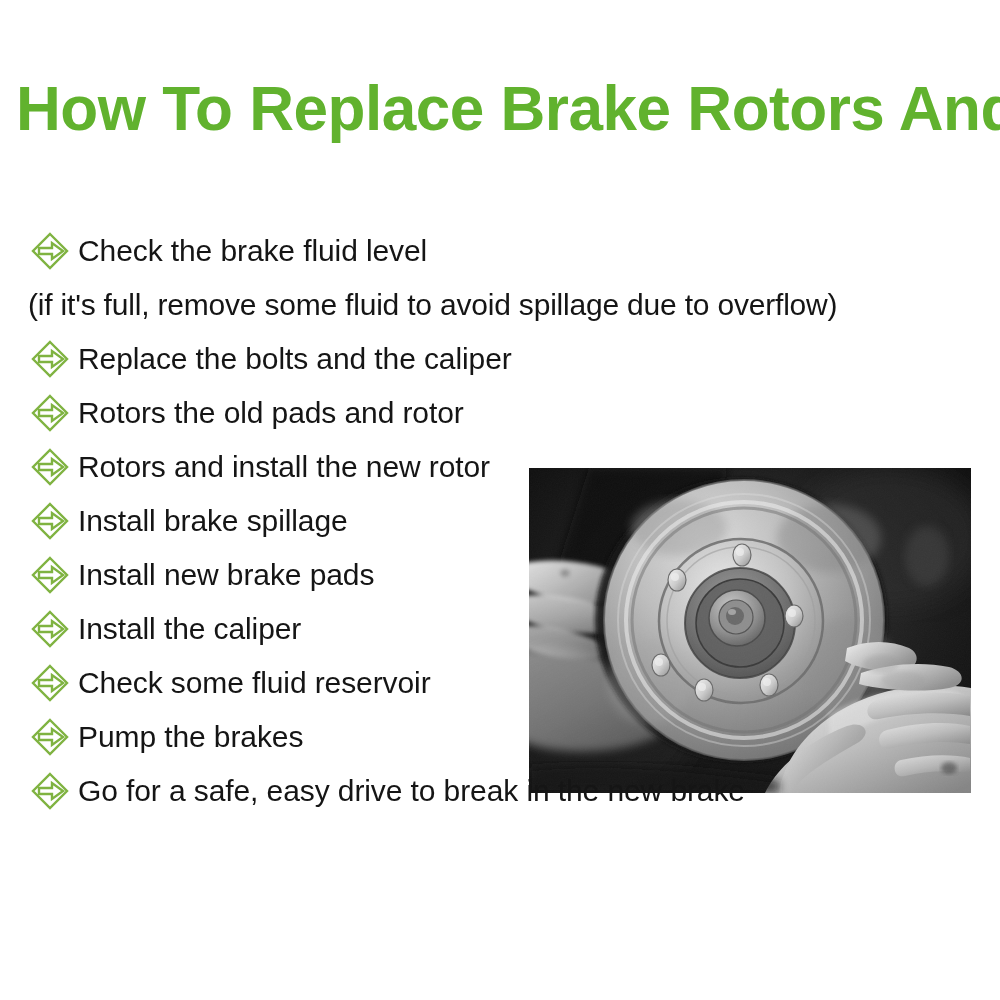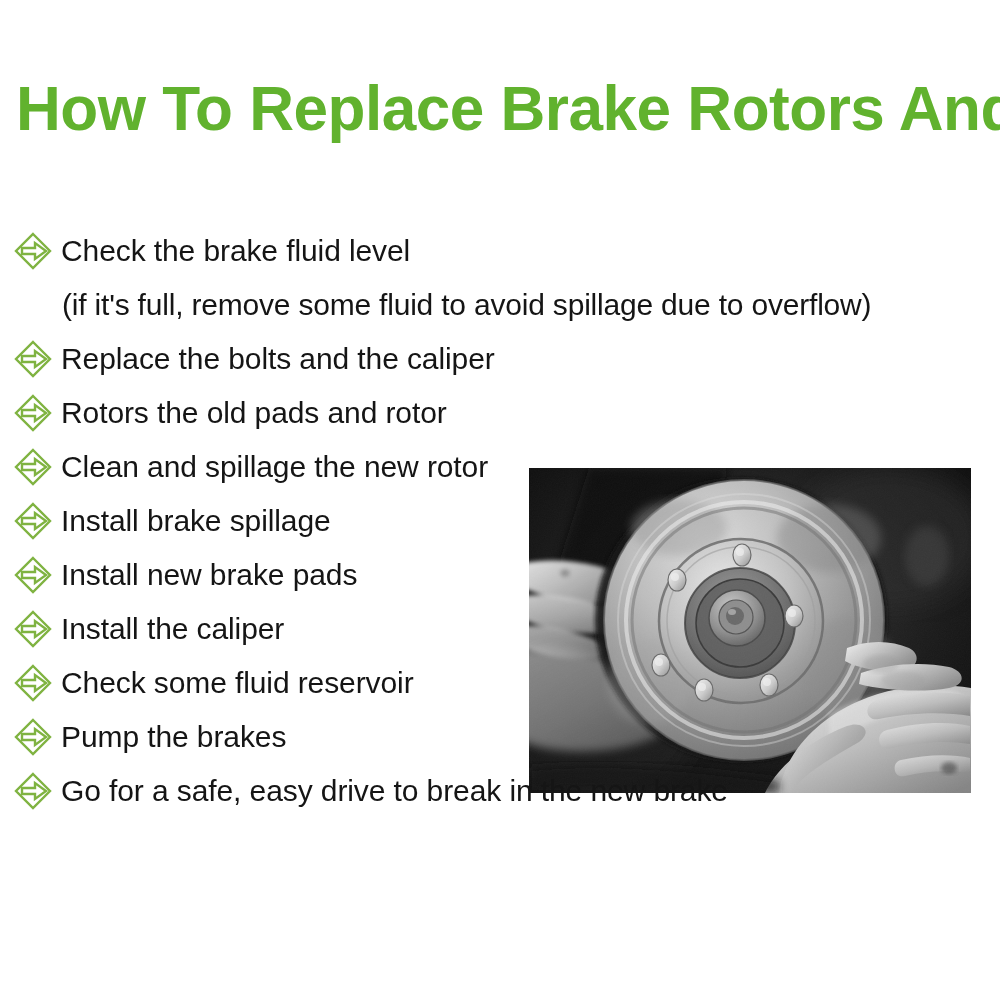--- a/index.html
+++ b/index.html
@@ -44,21 +44,21 @@
     position: absolute;
     left: 0;
     top: 224px;
     width: 1000px;
   }
   .list-item {
     position: relative;
     display: flex;
     align-items: center;
     height: 54px;
-    padding-left: 13px;
+    padding-left: 30px;
   }
   .bullet {
     flex: 0 0 auto;
     width: 40px;
     height: 40px;
     margin-right: 8px;
     display: block;
   }
   .item-text {
     font-family: "Liberation Sans", sans-serif;
@@ -66,21 +66,21 @@
     line-height: 34px;
     color: #151515;
     white-space: nowrap;
     letter-spacing: -0.1px;
   }
   .sub-note {
     position: relative;
     height: 54px;
     display: flex;
     align-items: center;
-    padding-left: 62px;
+    padding-left: 28px;
   }
   .sub-note .item-text {
     letter-spacing: -0.2px;
   }
 
   
   .photo {
     position: absolute;
     left: 529px;
     top: 468px;
@@ -294,21 +294,21 @@
         <polygon points="9,17 22,17 22,12 33,20 22,28 22,23 9,23" fill="none" stroke="#7FB341" stroke-width="2.4" stroke-linejoin="miter"></polygon>
       </svg>
       <span class="item-text">Rotors the old pads and rotor</span>
     </div>
 
     <div class="list-item">
       <svg class="bullet" viewBox="0 0 40 40">
         <polygon points="20,3 37,20 20,37 3,20" fill="none" stroke="#7FB341" stroke-width="2.4"></polygon>
         <polygon points="9,17 22,17 22,12 33,20 22,28 22,23 9,23" fill="none" stroke="#7FB341" stroke-width="2.4" stroke-linejoin="miter"></polygon>
       </svg>
-      <span class="item-text">Clean and spillage the new rotor</span>
+      <span class="item-text">Rotors and install the new rotor</span>
     </div>
 
     <div class="list-item">
       <svg class="bullet" viewBox="0 0 40 40">
         <polygon points="20,3 37,20 20,37 3,20" fill="none" stroke="#7FB341" stroke-width="2.4"></polygon>
         <polygon points="9,17 22,17 22,12 33,20 22,28 22,23 9,23" fill="none" stroke="#7FB341" stroke-width="2.4" stroke-linejoin="miter"></polygon>
       </svg>
       <span class="item-text">Install brake spillage</span>
     </div>
 

